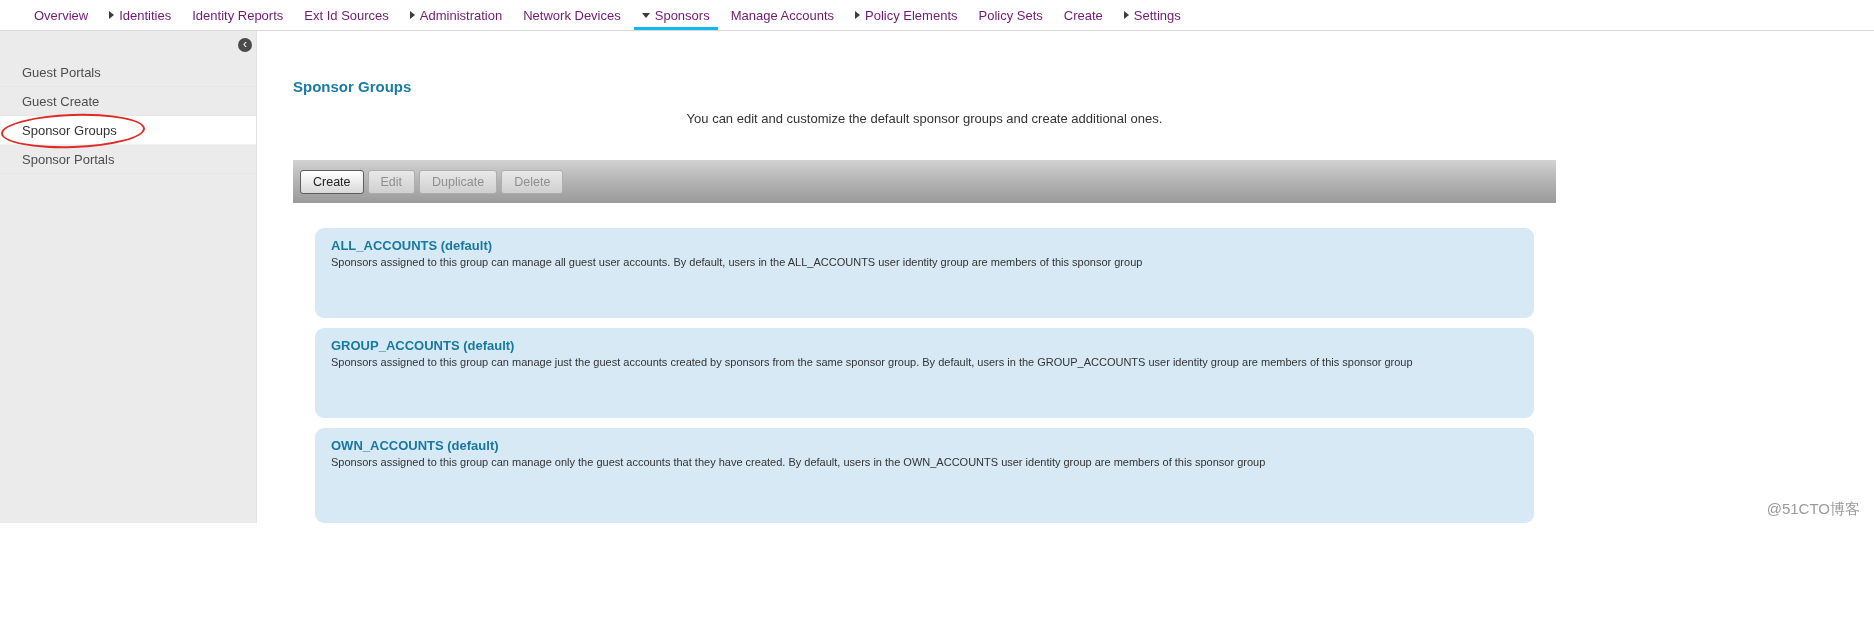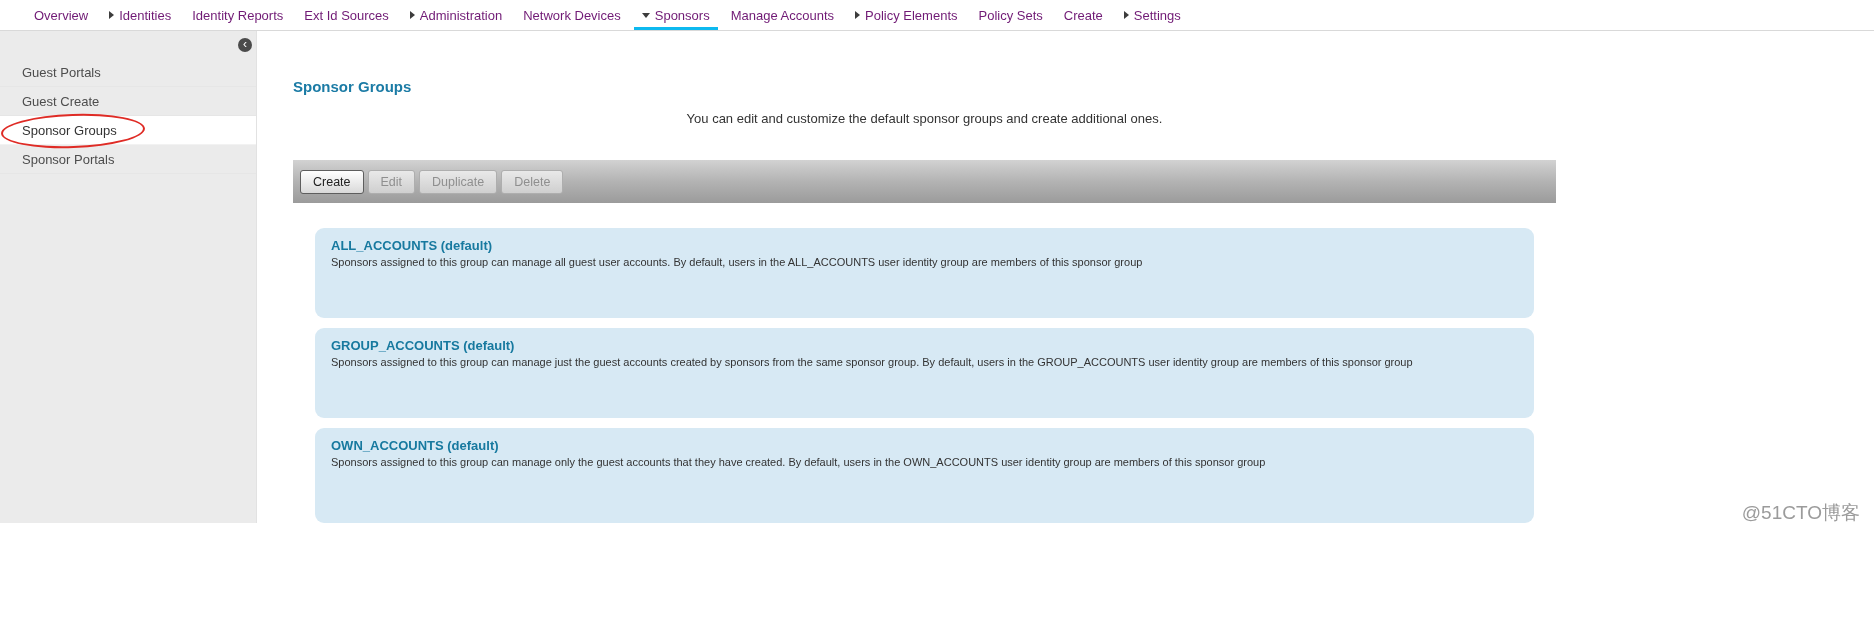--- a/index.html
+++ b/index.html
@@ -136,21 +136,21 @@
     font-size: 13px; font-weight: bold;
     color: #17799f;
   }
   .card-desc {
     font-size: 11px; color: #333;
     margin-top: 2px; line-height: 1.35;
   }
 
   .watermark {
     position: absolute; right: 14px; top: 500px;
-    font-size: 19px; color: #9b9b9b;
+    font-size: 15px; color: #9b9b9b;
   }
 </style>
 </head>
 <body>
 
 <div class="topnav">
   <div class="nav-item">
     <span>Overview</span>
   </div>
   <div class="nav-item">

